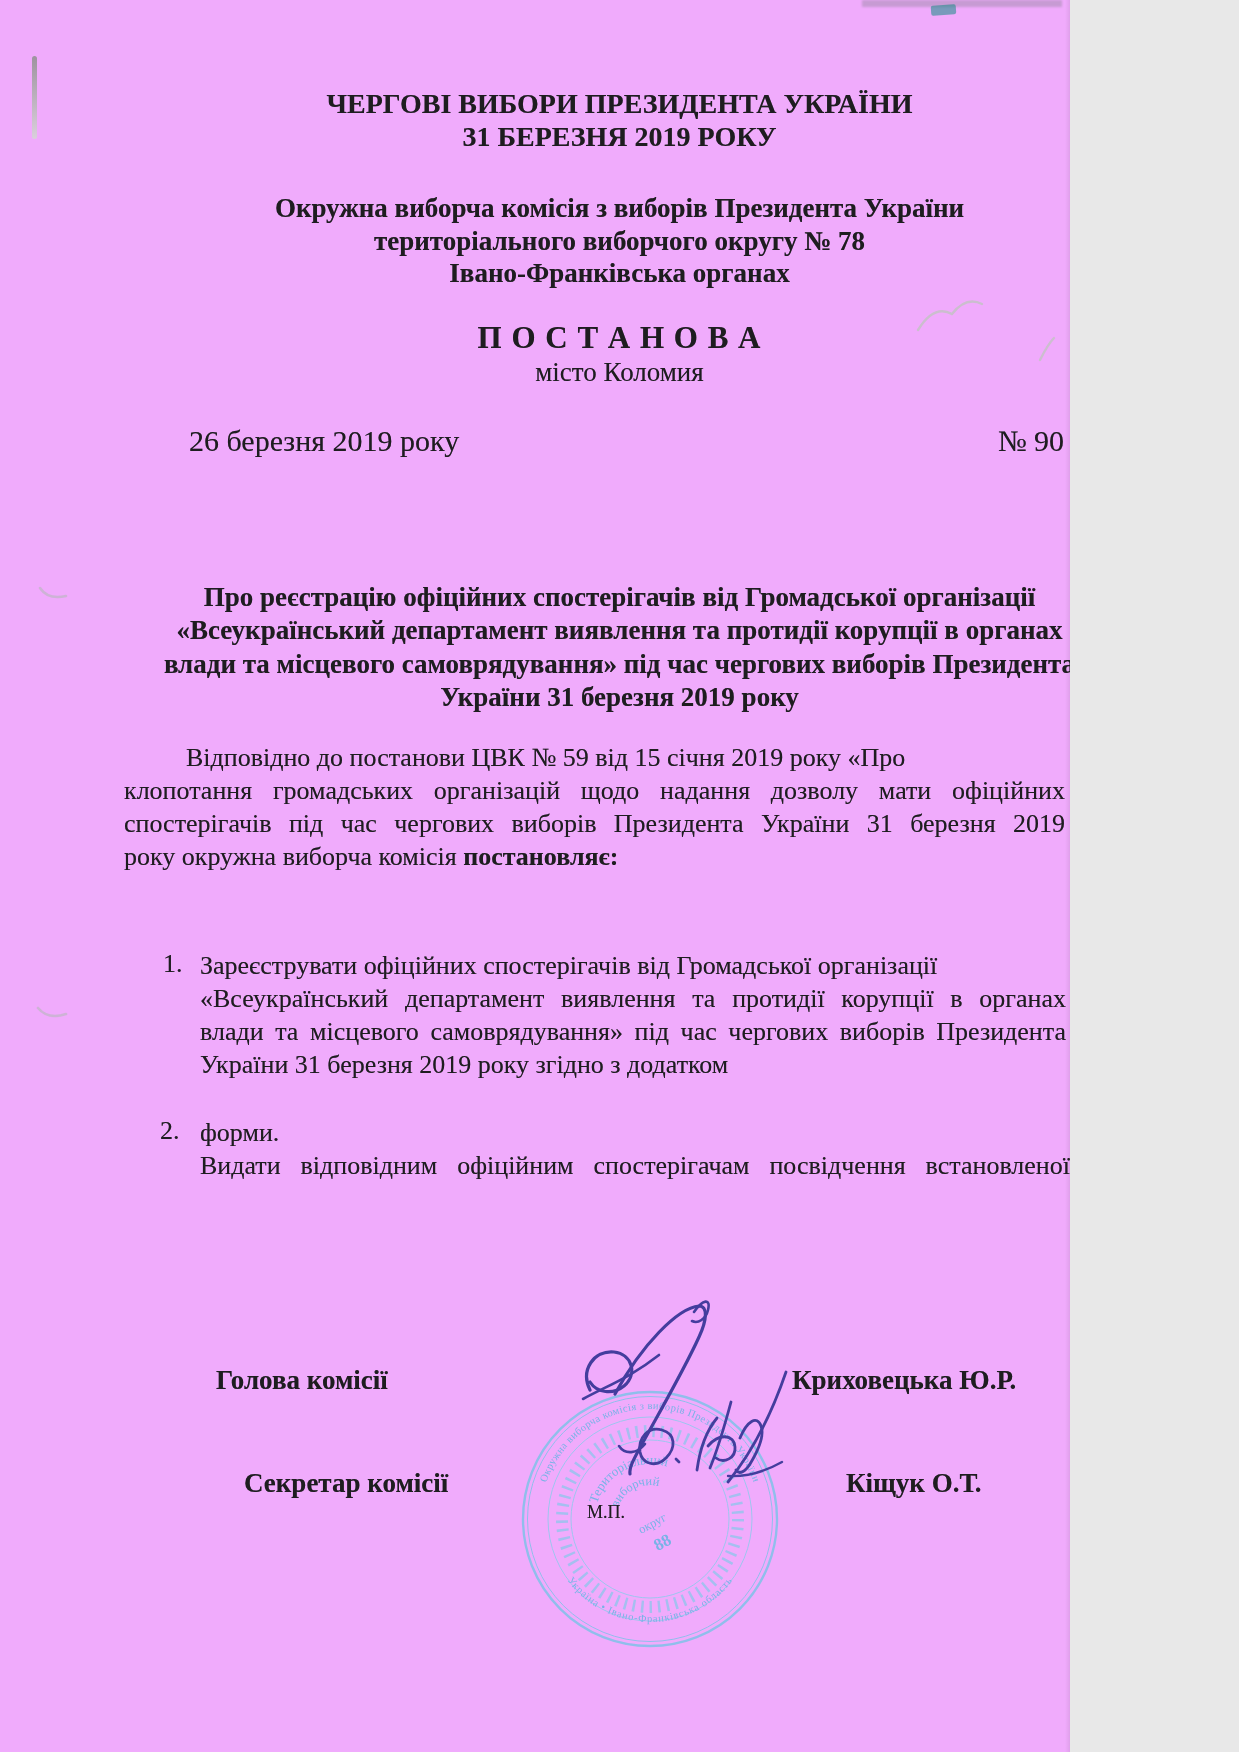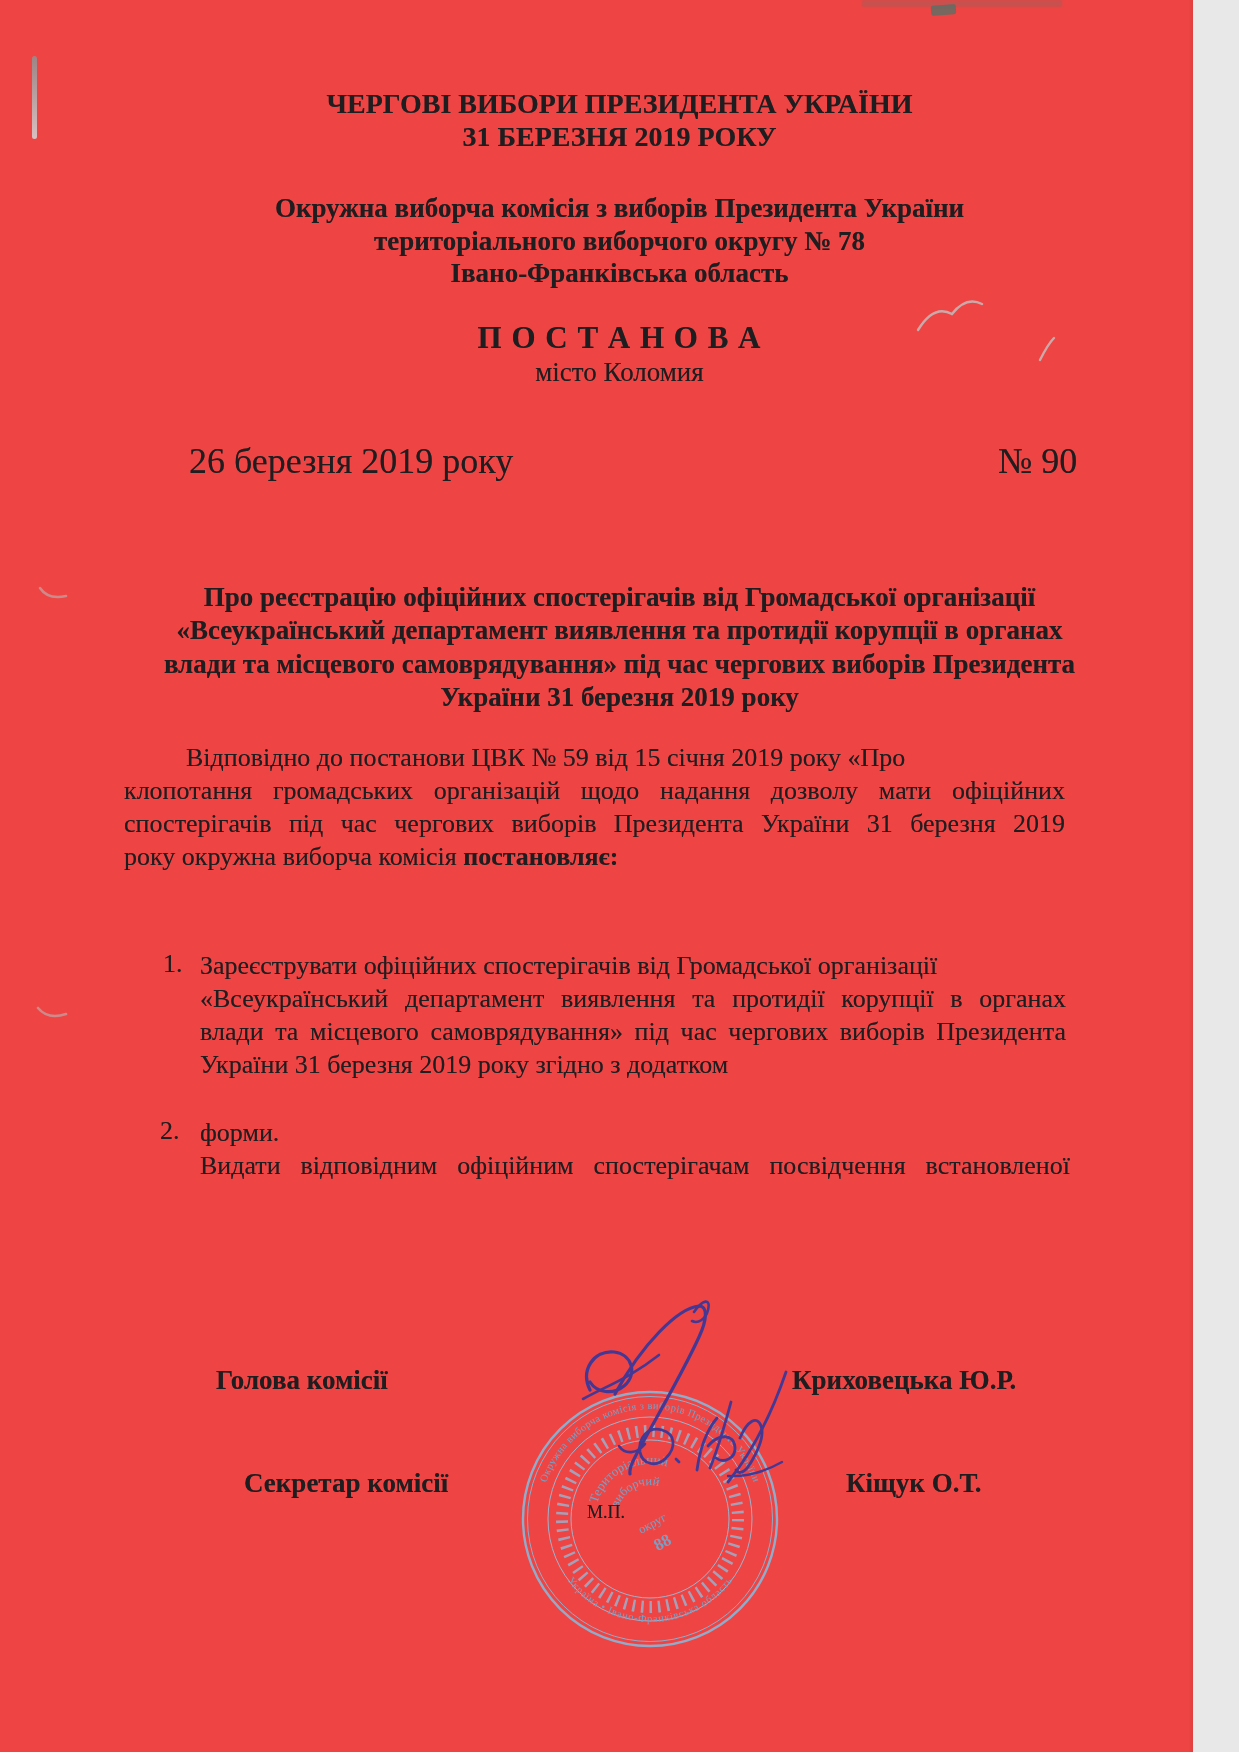--- a/index.html
+++ b/index.html
@@ -1,32 +1,32 @@
 <!DOCTYPE html>
 <html><head>
 <meta charset="utf-8">
 <style>
   html,body { margin:0; padding:0; background:#e8e8e8; }
   .page {
-    position:relative; width:1193px; height:1752px;
-    background:#ef4444; overflow:hidden;
+    position:relative; width:1070px; height:1752px;
+    background:#f0abfc; overflow:hidden;
     font-family:"Liberation Serif","DejaVu Serif",serif;
     color:#1e1d20;
   }
   .t { position:absolute; }
   .nw { white-space:nowrap; }
   .center { left:0; width:1239px; text-align:center; }
   .bold { font-weight:bold; }
   .soft { text-shadow:0 0 .5px rgba(25,25,25,.45); }
 
   .h1 { font-size:28px; font-weight:bold; }
   .comm { font-size:27px; font-weight:bold; }
   .doctype { font-size:31px; font-weight:bold; letter-spacing:1px; }
   .city { font-size:27px; }
-  .daterow { font-size:36px;margin-top:16px; }
+  .daterow { font-size:30px; }
   .subj { font-size:27px; font-weight:bold; line-height:33.5px;margin-top:40px; }
   .body-line { font-size:26px; line-height:33px; height:33px; }
   .fill { text-align:justify; text-align-last:justify; }
   .indent1 { padding-left:62px; }
   .res-num { font-size:26px; }
   .sig { font-size:27px; font-weight:bold; }
   .mp { font-size:18px; z-index:3; }
 
   .stamp-svg { position:absolute; z-index:2; }
   .sign-svg { position:absolute; z-index:4; }
@@ -53,21 +53,21 @@
   <div class="artifact top-smudge"></div>
   <div class="artifact teal-dash"></div>
   <div class="artifact right-line"></div>
   <div class="artifact right-shade"></div>
 
   <div class="t center h1 soft" style="top:88px">ЧЕРГОВІ ВИБОРИ ПРЕЗИДЕНТА УКРАЇНИ</div>
   <div class="t center h1 soft" style="top:121px">31 БЕРЕЗНЯ 2019 РОКУ</div>
 
   <div class="t center comm soft" style="top:193px">Окружна виборча комісія з виборів Президента України</div>
   <div class="t center comm soft" style="top:226px">територіального виборчого округу № 78</div>
-  <div class="t center comm soft" style="top:258px">Івано-Франківська область</div>
+  <div class="t center comm soft" style="top:258px">Івано-Франківська органах</div>
 
   <div class="t center city soft" style="top:357px">місто Коломия</div>
   <div class="t center doctype soft" style="top:320px">П О С Т А Н О В А</div>
 
   <div class="t nw daterow soft" style="left:189px; top:424px">26 березня 2019 року</div>
   <div class="t nw daterow soft" style="left:998px; top:424px">№ 90</div>
 
   <div class="t center subj soft" style="top:541px">Про реєстрацію офіційних спостерігачів від Громадської організації</div>
   <div class="t center subj soft" style="top:574px">«Всеукраїнський департамент виявлення та протидії корупції в органах</div>
   <div class="t center subj soft" style="top:608px">влади та місцевого самоврядування» під час чергових виборів Президента</div>

